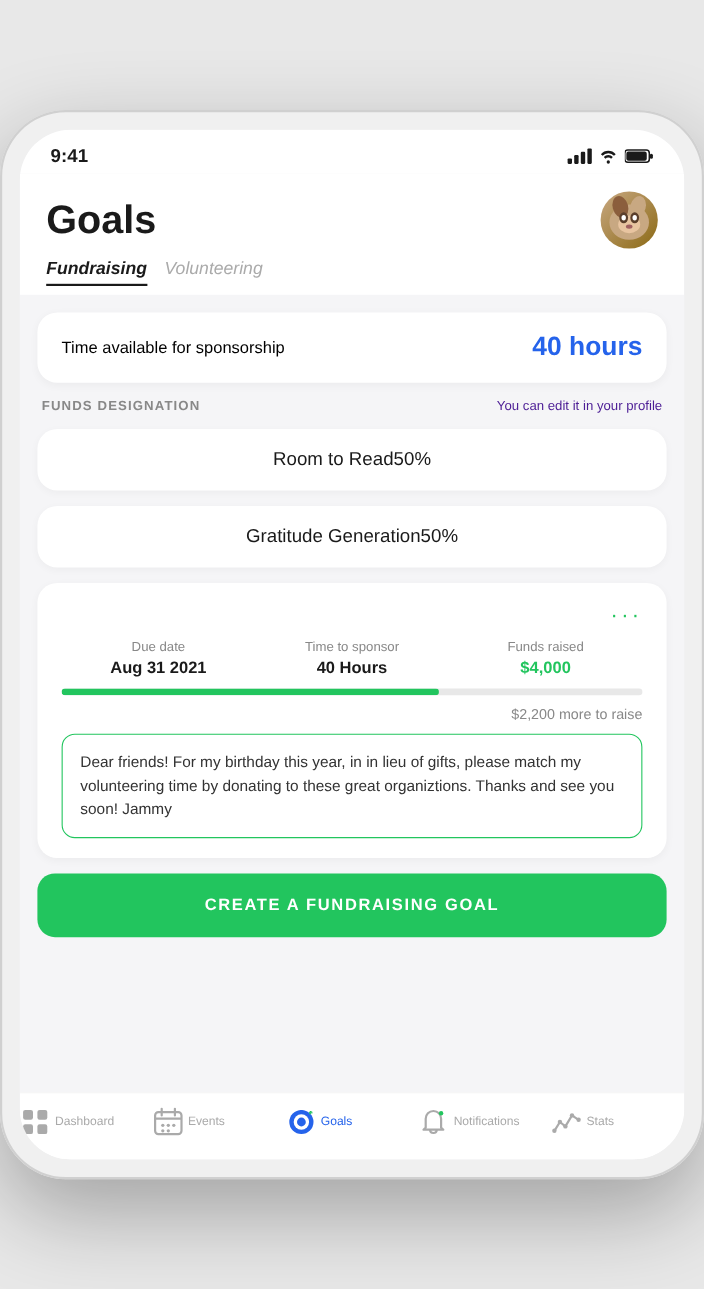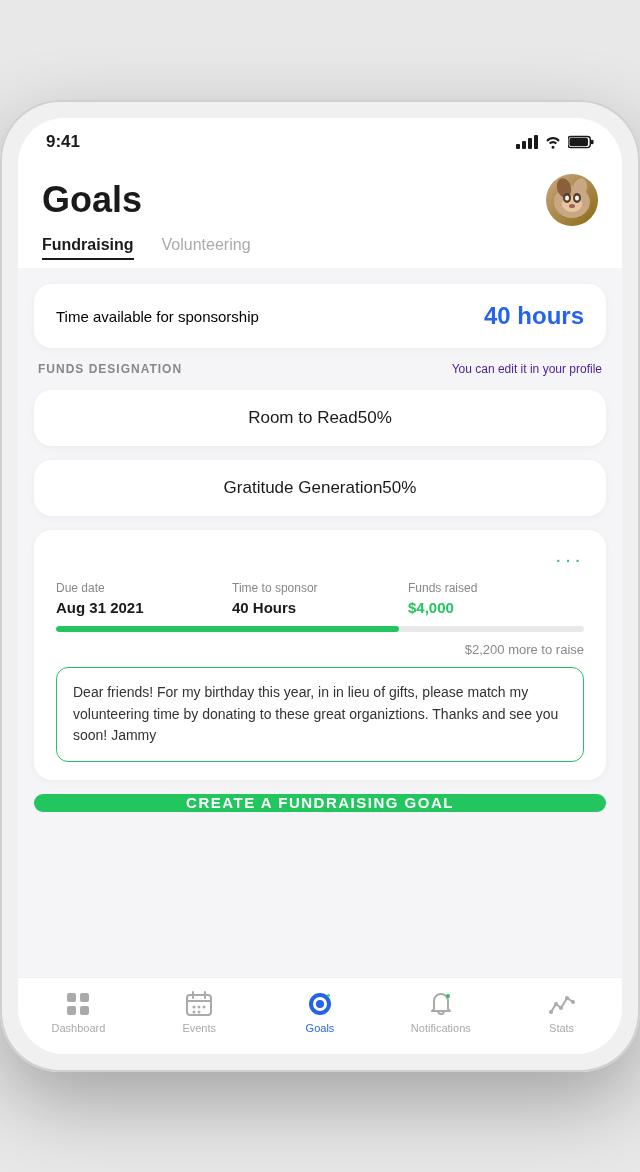--- a/index.html
+++ b/index.html
@@ -76,23 +76,24 @@
       justify-content: space-between;
       align-items: center;
     }
     .page-title {
       font-size: 36px;
       font-weight: 800;
       color: #1a1a1a;
     }
     .tabs {
       display: flex;
-      gap: 28px;
+      gap: 16px;
       margin-top: 10px;
       padding-bottom: 8px;
+      font-style: italic;
     }
     .tab {
       font-size: 16px;
       font-weight: 600;
       color: #1a1a1a;
       cursor: pointer;
       padding-bottom: 4px;
       border-bottom: 2px solid transparent;
     }
     .tab.active {
@@ -181,20 +182,21 @@
     }
     .three-dots {
       color: #22c55e;
       font-size: 20px;
       letter-spacing: 3px;
       cursor: pointer;
     }
     .goal-stats {
       display: flex;
       gap: 0;
+      text-align: center;
     }
     .goal-stat {
       flex: 1;
     }
     .goal-stat-label {
       font-size: 12px;
       color: #888;
       margin-bottom: 4px;
     }
     .goal-stat-value {
@@ -226,20 +228,21 @@
       border-radius: 12px;
       padding: 14px 16px;
       font-size: 14px;
       color: #333;
       line-height: 1.55;
       background: #fff;
     }
     .create-btn {
       background: #22c55e;
       border-radius: 16px;
+      padding: 20px;
       text-align: center;
       cursor: pointer;
     }
     .create-btn-label {
       color: white;
       font-size: 15px;
       font-weight: 700;
       letter-spacing: 1.5px;
       text-transform: uppercase;
     }
@@ -247,21 +250,21 @@
       background: white;
       display: flex;
       justify-content: space-around;
       align-items: center;
       padding: 12px 0 20px;
       border-top: 1px solid #f0f0f0;
       border-radius: 0 0 46px 46px;
     }
     .nav-item {
       display: flex;
-      flex-direction: column;
+      flex-direction: row;
       align-items: center;
       gap: 4px;
       cursor: pointer;
       flex: 1;
     }
     .nav-icon {
       width: 28px;
       height: 28px;
       display: flex;
       align-items: center;

